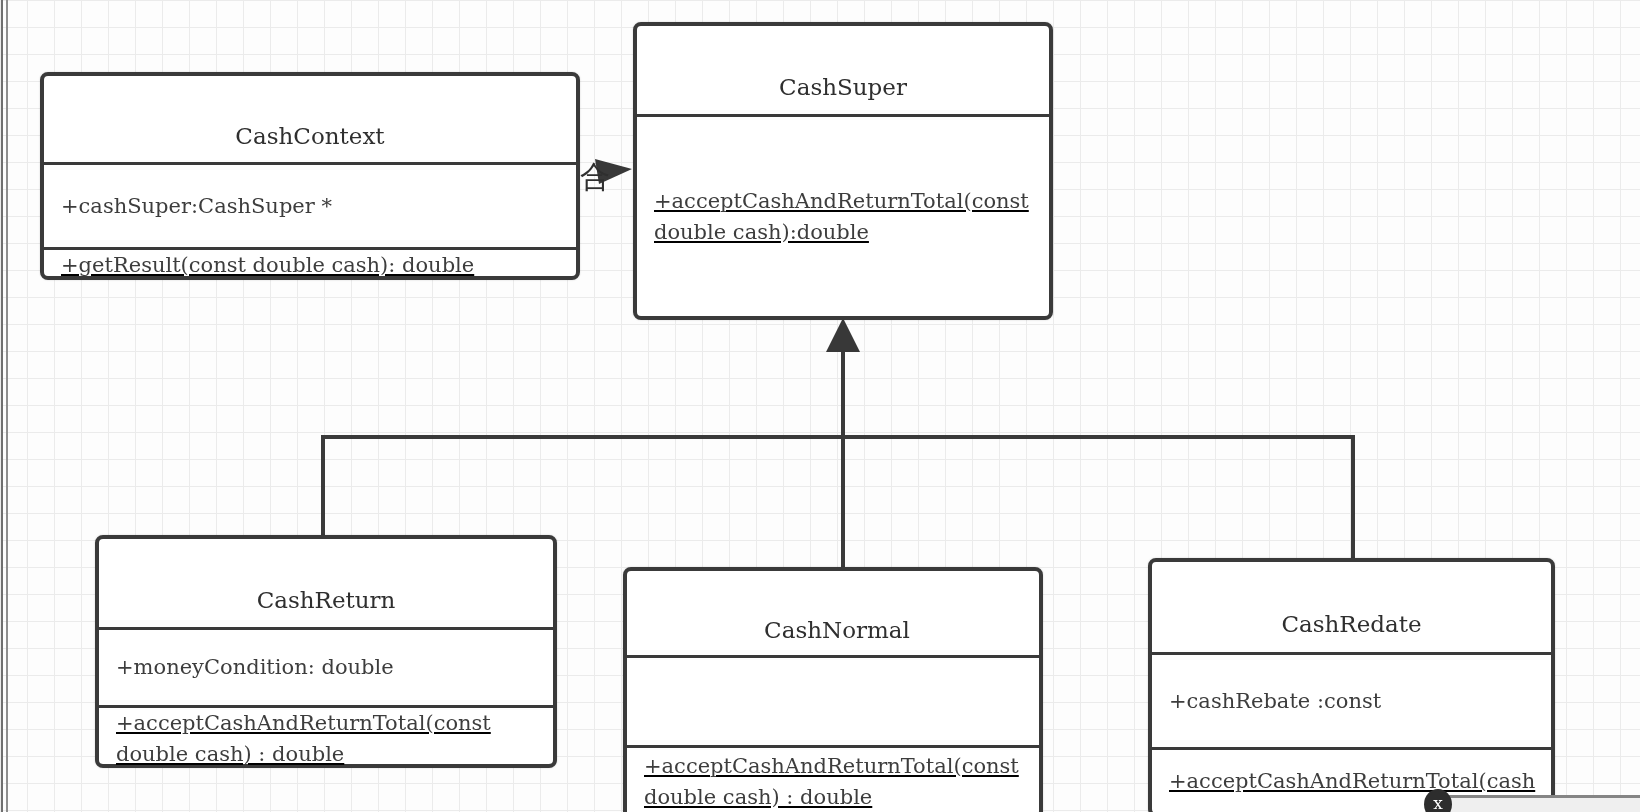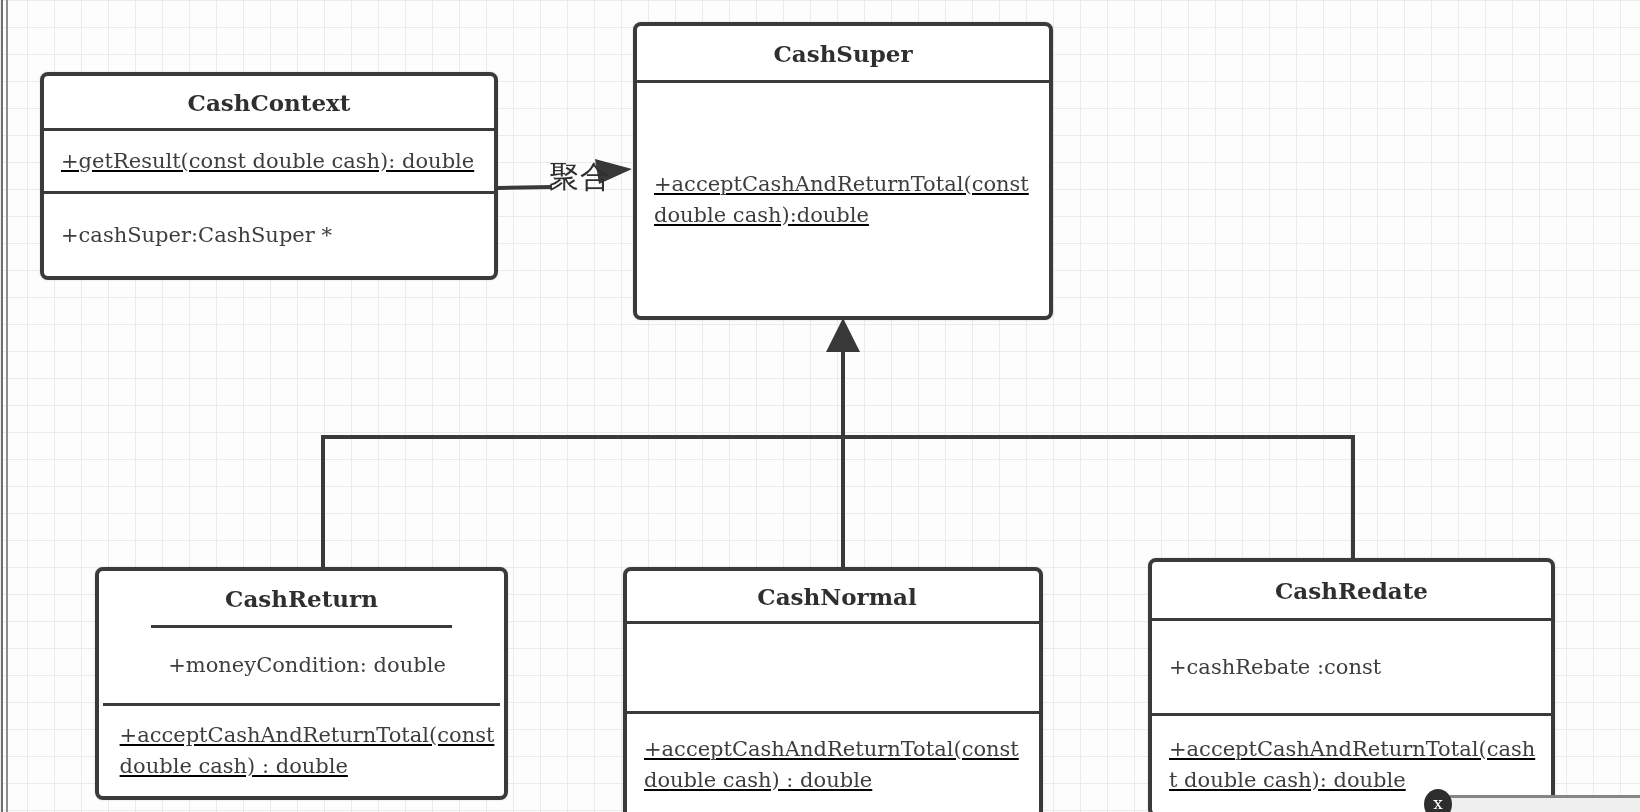--- a/index.html
+++ b/index.html
@@ -68,50 +68,51 @@
     border-radius: 8px;
     display: flex;
     flex-direction: column;
     box-shadow: 0 0 2px rgba(0,0,0,0.18);
   }
   .uml-title {
     flex: 0 0 auto;
     display: flex;
     align-items: center;
     justify-content: center;
-    font-weight: bold;
+    font-weight: normal;
     font-size: 23px;
     color: #2f2f2f;
+    margin-top: 34px;
   }
   .uml-compartment {
     box-sizing: border-box;
     border-top: 3px solid #3a3a3a;
     display: flex;
     flex-direction: column;
     justify-content: center;
     padding-left: 17px;
     padding-right: 6px;
   }
   .uml-methods { flex: 1 1 auto; text-decoration: underline; }
   .uml-line {
     font-size: 21px;
     line-height: 31px;
     color: #3d3d3d;
     white-space: nowrap;
   }
 
   
-  .cash-context { left: 40px;  top: 72px;  width: 458px; height: 208px; }
+  .cash-context { left: 40px;  top: 72px;  width: 540px; height: 208px; }
   .cash-context .uml-title { height: 52px; }
   .cash-context .uml-attrs { flex: 0 0 85px; }
 
   .cash-super { left: 633px; top: 22px;  width: 420px; height: 298px; }
   .cash-super .uml-title { height: 54px; }
 
-  .cash-return { left: 95px;  top: 567px; width: 413px; height: 233px; align-items: center; }
+  .cash-return { left: 95px;  top: 535px; width: 462px; height: 233px; }
   .cash-return .uml-title { height: 54px; }
   .cash-return .uml-attrs { flex: 0 0 78px; }
 
   .cash-normal { left: 623px; top: 567px; width: 420px; height: 252px; }
   .cash-normal .uml-title { height: 50px; padding-left: 8px; }
   .cash-normal .uml-attrs { flex: 0 0 90px; }
 
   .cash-redate { left: 1148px; top: 558px; width: 407px; height: 259px; }
   .cash-redate .uml-title { height: 56px; }
   .cash-redate .uml-attrs { flex: 0 0 95px; }
@@ -165,25 +166,25 @@
 
     <line x1="323" y1="437" x2="1353" y2="437"></line>
     <line x1="323" y1="435" x2="323" y2="569"></line>
     <line x1="1353" y1="435" x2="1353" y2="560"></line>
   </svg>
 
   <div class="agg-label">聚合</div>
 
   <div class="uml-class cash-context">
     <div class="uml-title">CashContext</div>
-    <div class="uml-compartment uml-methods">
-      <div class="uml-line">+getResult(const double cash): double</div>
-    </div>
     <div class="uml-compartment uml-attrs">
       <div class="uml-line">+cashSuper:CashSuper *</div>
+    </div>
+    <div class="uml-compartment uml-methods">
+      <div class="uml-line">+getResult(const double cash): double</div>
     </div>
   </div>
 
   <div class="uml-class cash-super">
     <div class="uml-title">CashSuper</div>
     <div class="uml-compartment uml-methods">
       <div class="uml-line">+acceptCashAndReturnTotal(const</div>
       <div class="uml-line">double cash):double</div>
     </div>
   </div>
@@ -208,21 +209,20 @@
     </div>
   </div>
 
   <div class="uml-class cash-redate">
     <div class="uml-title">CashRedate</div>
     <div class="uml-compartment uml-attrs">
       <div class="uml-line">+cashRebate :const</div>
     </div>
     <div class="uml-compartment uml-methods">
       <div class="uml-line">+acceptCashAndReturnTotal(cash</div>
-      <div class="uml-line">t double cash): double</div>
     </div>
   </div>
 
   <div class="overlay-bar"></div>
   <div class="close-btn">
     <span>x</span>
   </div>
 
 </div>
 

